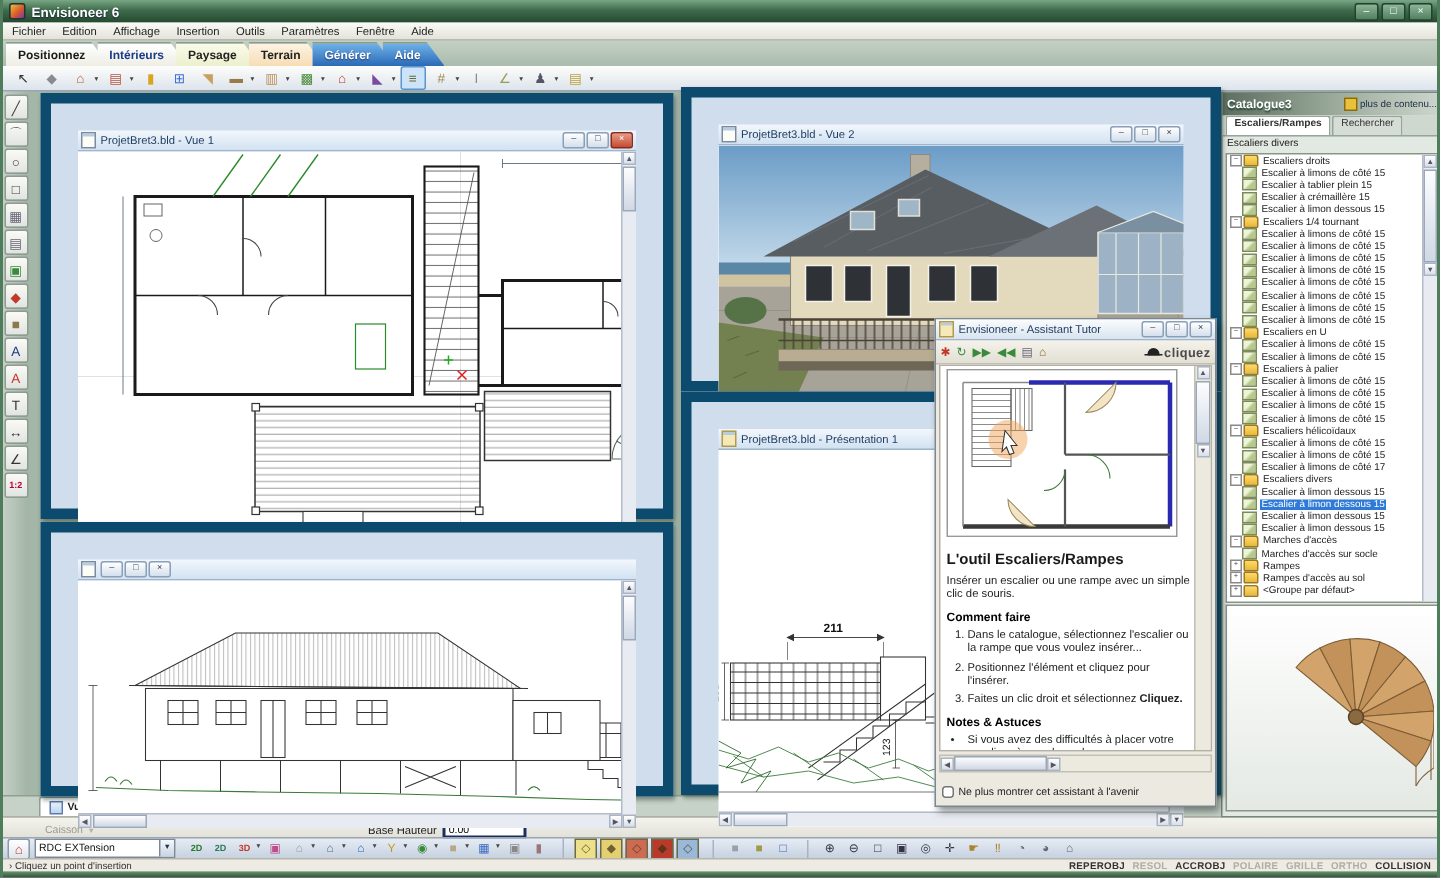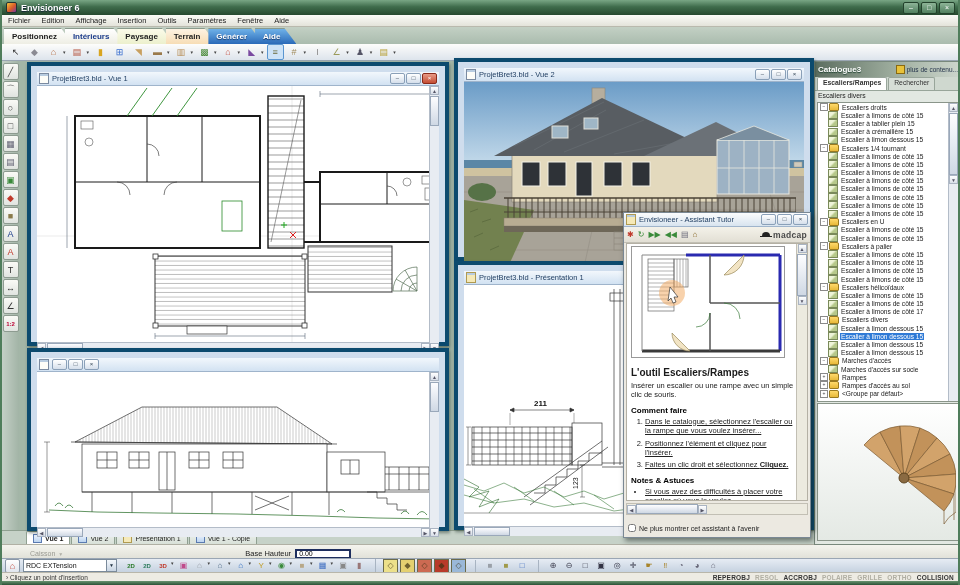--- a/index.html
+++ b/index.html
@@ -31,21 +31,21 @@
     background:linear-gradient(#fdfdfb,#dde4ec);border-bottom:1px solid #9aa6b2;
     display:flex;align-items:center;padding-left:4px;box-sizing:border-box;}
   .tb{display:inline-flex;align-items:center;justify-content:center;width:15px;height:14px;font-size:9px;margin:0 1px;border:1px solid transparent;border-radius:2px;}
   .tb.hl{background:#cde3f7;border-color:#5a96d0;}
   .dda{font-size:5px;color:#444;margin:0 2px 0 0;}
   
   .leftbar{position:absolute;left:0;top:61px;width:17px;height:469px;
     background:linear-gradient(to right,#c4cfc6,#a2b4a6);display:flex;flex-direction:column;align-items:center;padding-top:2px;box-sizing:border-box;}
   .ltb{width:14px;height:15px;display:flex;align-items:center;justify-content:center;font-size:9px;margin-bottom:1px;background:linear-gradient(#fafaf6,#e0e4e0);border:1px solid #8d9b90;border-radius:2px;}
   
-  .cwin{position:absolute;background:#cfdded;border:4px solid #0c4a6e;box-shadow:1px 2px 3px rgba(20,40,30,.45);box-sizing:border-box;padding:6px;}
+  .cwin{position:absolute;background:#cfdded;border:7px solid #0c4a6e;box-shadow:1px 2px 3px rgba(20,40,30,.45);box-sizing:border-box;padding:18px;}
   .ctitle{height:13px;background:linear-gradient(#f2f7fc,#d2e2f2);border-bottom:1px solid #9fb4cb;display:flex;align-items:center;padding:0 2px;}
   .cico{width:8px;height:9px;background:#fdfdf8;border:1px solid #7a8aa0;margin-right:3px;box-shadow:inset 0 2px 0 #b8cce0;}
   .cico.page{background:#f5e9b8;border-color:#b09a50;}
   .ctxt{font-size:7.5px;color:#1c3a5e;white-space:nowrap;overflow:hidden;flex:1;}
   .cbtns{display:flex;gap:1px;}
   .cb{width:13px;height:9px;font-size:6px;line-height:8px;text-align:center;color:#345;
       background:linear-gradient(#fff,#d5dfeb);border:1px solid #8aa0b8;border-radius:2px;}
   .cb.red{background:linear-gradient(#e89a86,#c44d33);color:#fff;border-color:#8a2a1a;}
   .cbody{position:relative;background:#fff;overflow:hidden;}
   .vsb{position:absolute;right:0;top:0;bottom:0;width:9px;background:#e8ecf2;border-left:1px solid #b3bcc8;display:flex;flex-direction:column;align-items:center;}
@@ -64,21 +64,21 @@
   .hat{width:8px;height:5px;background:#222;border-radius:4px 4px 0 0;position:relative;margin-right:3px;}
   .hat::after{content:"";position:absolute;left:-2px;bottom:0;width:12px;height:1.5px;background:#222;}
   .tcontent{position:absolute;left:2px;top:30px;right:2px;bottom:36px;background:#fff;border:1px solid #b4b0a4;overflow:hidden;}
   .tscroll{position:absolute;right:0;top:0;bottom:0;width:10px;background:#eceadf;border-left:1px solid #c2bfb4;display:flex;flex-direction:column;align-items:center;}
   .ttext{position:absolute;left:4px;top:2px;right:12px;}
   .timg{border:1px solid #999;background:#fff;}
   .thead{font-size:10px;font-weight:bold;color:#1a1a1a;margin:5px 0 3px;}
   .tpar{font-size:7.5px;color:#222;line-height:1.25;}
   .tsub{font-size:8px;font-weight:bold;margin:6px 0 2px;}
   .tsteps{margin:0;padding-left:14px;font-size:7.5px;color:#222;}
-  .tsteps li{margin-bottom:3px;line-height:1.25;text-decoration:underline;}
+  .tsteps li{margin-bottom:3px;line-height:1.25;}
   .thsb{position:absolute;left:2px;right:2px;bottom:22px;height:10px;background:#eceadf;border:1px solid #c2bfb4;display:flex;align-items:center;}
   .tcheck{position:absolute;left:4px;bottom:5px;display:flex;align-items:center;font-size:7px;color:#222;}
   .tcheck input{width:8px;height:8px;margin:0 3px 0 0;}
   
   .catalog{position:absolute;left:812px;top:61px;width:148px;height:484px;background:#e2e8e2;border:1px solid #78887c;box-sizing:border-box;z-index:5;}
   .cathead{height:15px;display:flex;align-items:center;background:linear-gradient(to right,#5c6e60,#9fae9f 55%,#cdd6cd);padding:0 3px;}
   .cathead .ct{color:#fff;font-size:8px;font-weight:bold;flex:1;text-shadow:0 1px 1px #243;}
   .morelink{display:flex;align-items:center;font-size:6.5px;color:#23324a;}
   .ybox{width:7px;height:7px;background:#e8c23a;border:1px solid #8a6a10;margin-right:2px;}
   .cattabs{display:flex;height:13px;background:#cfd8cf;border-bottom:1px solid #98a59a;padding-left:2px;}
@@ -498,21 +498,21 @@
     </div>
     <div class="ttoolbar" id="tutortb">
       <span class="tti" style="color: rgb(192, 57, 43);">✱</span>
         <span class="tti" style="color: rgb(58, 138, 58);">↻</span>
         <span class="tti" style="color: rgb(58, 138, 58);">▶▶</span>
         <span class="tti" style="color: rgb(58, 138, 58);">◀◀</span>
         <span class="tti" style="color: rgb(102, 102, 119);">▤</span>
         <span class="tti" style="color: rgb(138, 106, 42);">⌂</span>
         <span class="brand">
           <span class="hat"></span>
-          <span>madcap</span>
+          <span>cliquez</span>
         </span>
     </div>
     <div class="tcontent">
       <div class="ttext">
         <svg class="timg" width="152" height="110" viewBox="0 0 152 110">
           <rect width="152" height="110" fill="#fff"></rect>
           <path d="M54,8 H148" stroke="#2a2ab0" stroke-width="3"></path>
           <path d="M148,8 V104" stroke="#2a2ab0" stroke-width="3"></path>
           <path d="M10,104 H148" stroke="#3a3a3a" stroke-width="3"></path>
           <path d="M10,8 V104 M10,8 H54" stroke="#888" stroke-width="1"></path>

